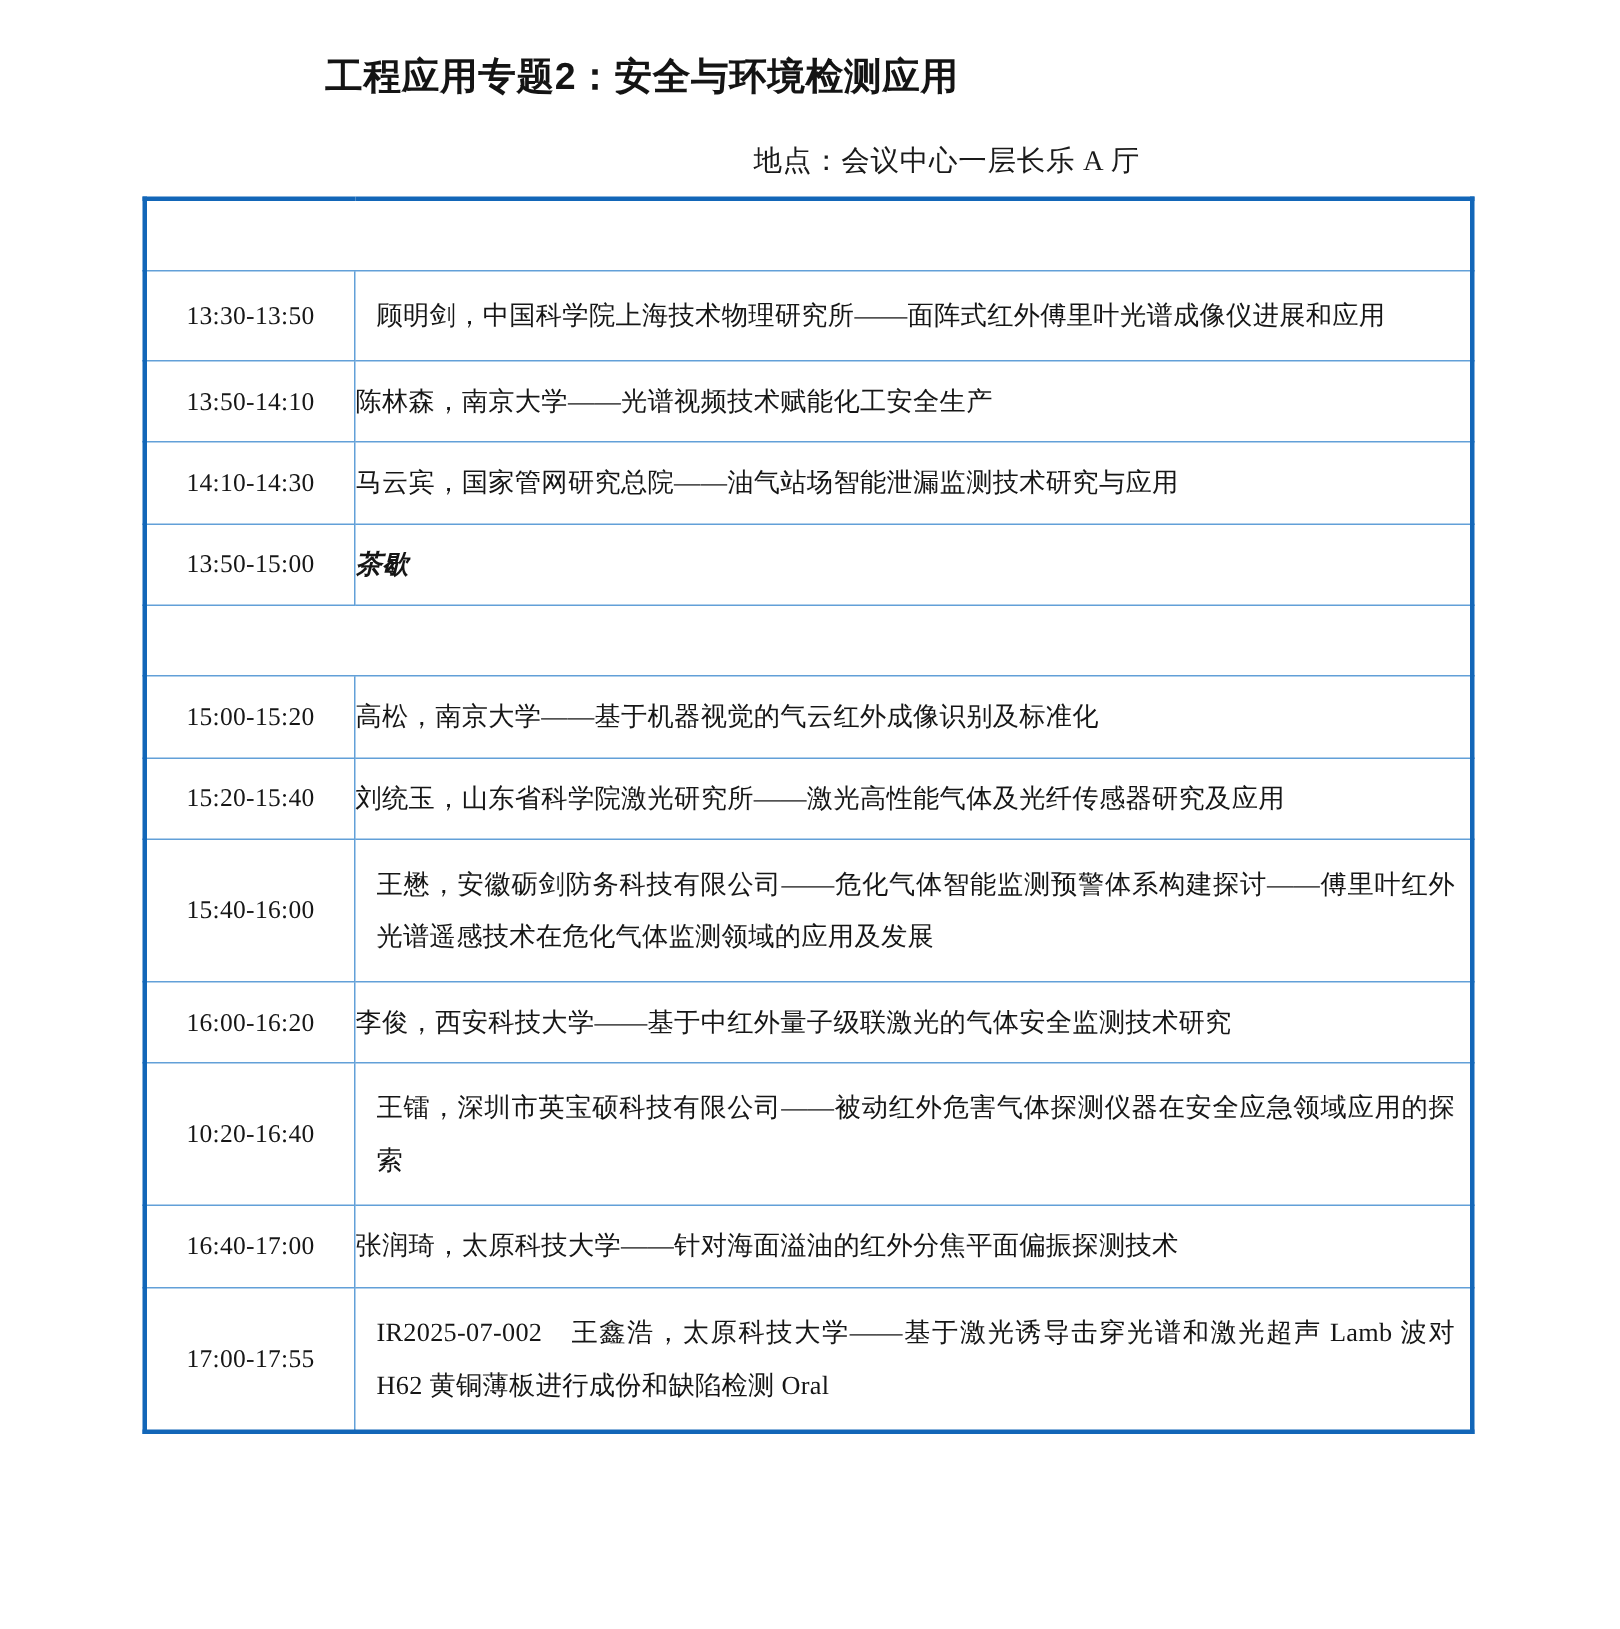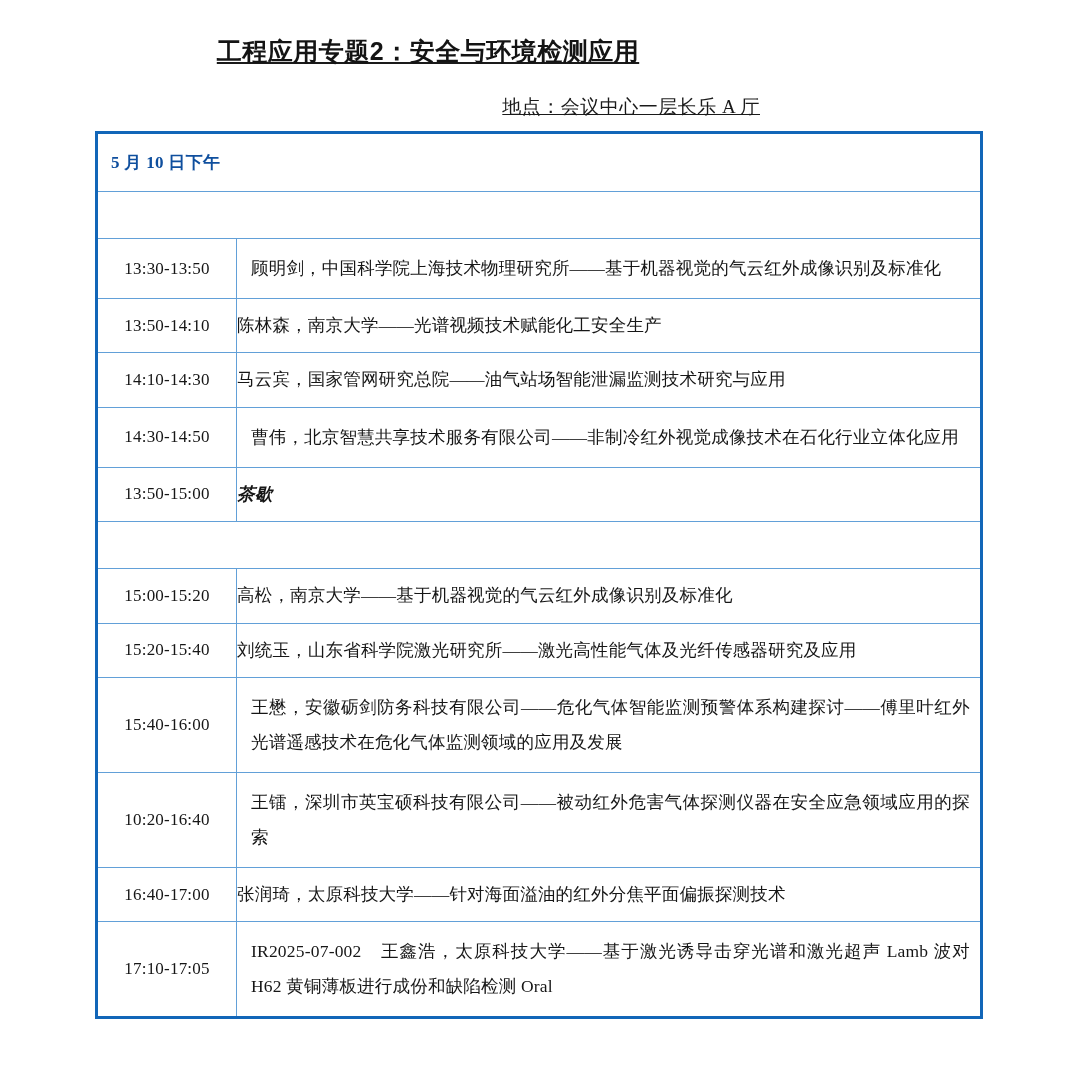--- a/index.html
+++ b/index.html
@@ -14,21 +14,20 @@
     font-family: "Liberation Serif", "DejaVu Serif", serif;
     color: #1a1a1a;
     overflow: hidden;
   }
 
   .page {
     position: relative;
     width: 856px;
     height: 1086px;
     box-sizing: border-box;
-    text-decoration: underline;
   }
 
   
   .page-title {
     text-align: center;
     font-size: 25px;
     font-weight: bold;
     letter-spacing: .5px;
     color: #141414;
     padding-top: 36px;
@@ -132,41 +131,34 @@
 
   <div class="venue-line">地点：会议中心一层长乐 A 厅</div>
 
   <div class="schedule-wrap">
     <table class="schedule">
       <colgroup>
         <col class="time-col">
         <col class="item-col">
       </colgroup>
       <tbody id="schedule-body">
-          <tr class="date-row">
-            <td colspan="2">5 月 10 日下午</td>
-          </tr>
           <tr class="session-row">
             <td colspan="2">Session1：安全与环境检测应用 I，主持人：肖安山</td>
           </tr>
           <tr>
             <td class="time-cell">13:30-13:50</td>
-            <td class="item-cell">顾明剑，中国科学院上海技术物理研究所——基于机器视觉的气云红外成像识别及标准化</td>
+            <td class="item-cell">顾明剑，中国科学院上海技术物理研究所——面阵式红外傅里叶光谱成像仪进展和应用</td>
           </tr>
           <tr>
             <td class="time-cell">13:50-14:10</td>
             <td class="item-cell one-line">陈林森，南京大学——光谱视频技术赋能化工安全生产</td>
           </tr>
           <tr>
             <td class="time-cell">14:10-14:30</td>
             <td class="item-cell one-line">马云宾，国家管网研究总院——油气站场智能泄漏监测技术研究与应用</td>
-          </tr>
-          <tr>
-            <td class="time-cell">14:30-14:50</td>
-            <td class="item-cell">曹伟，北京智慧共享技术服务有限公司——非制冷红外视觉成像技术在石化行业立体化应用</td>
           </tr>
           <tr>
             <td class="time-cell">13:50-15:00</td>
             <td class="item-cell one-line"><span class="break-text">茶歇</span></td>
           </tr>
           <tr class="session-row">
             <td colspan="2">Session2：安全与环境检测应用 II，主持人：张若岚</td>
           </tr>
           <tr>
             <td class="time-cell">15:00-15:20</td>
@@ -174,28 +166,32 @@
           </tr>
           <tr>
             <td class="time-cell">15:20-15:40</td>
             <td class="item-cell one-line">刘统玉，山东省科学院激光研究所——激光高性能气体及光纤传感器研究及应用</td>
           </tr>
           <tr>
             <td class="time-cell">15:40-16:00</td>
             <td class="item-cell">王懋，安徽砺剑防务科技有限公司——危化气体智能监测预警体系构建探讨——傅里叶红外光谱遥感技术在危化气体监测领域的应用及发展</td>
           </tr>
           <tr>
+            <td class="time-cell">16:00-16:20</td>
+            <td class="item-cell one-line">李俊，西安科技大学——基于中红外量子级联激光的气体安全监测技术研究</td>
+          </tr>
+          <tr>
             <td class="time-cell">10:20-16:40</td>
             <td class="item-cell">王镭，深圳市英宝硕科技有限公司——被动红外危害气体探测仪器在安全应急领域应用的探索</td>
           </tr>
           <tr>
             <td class="time-cell">16:40-17:00</td>
             <td class="item-cell one-line">张润琦，太原科技大学——针对海面溢油的红外分焦平面偏振探测技术</td>
           </tr>
           <tr>
-            <td class="time-cell">17:10-17:05</td>
+            <td class="time-cell">17:00-17:55</td>
             <td class="item-cell">IR2025-07-002　王鑫浩，太原科技大学——基于激光诱导击穿光谱和激光超声 Lamb 波对 H62 黄铜薄板进行成份和缺陷检测 Oral</td>
           </tr>
         </tbody>
     </table>
   </div>
 
 </div>
 
 </body></html>

